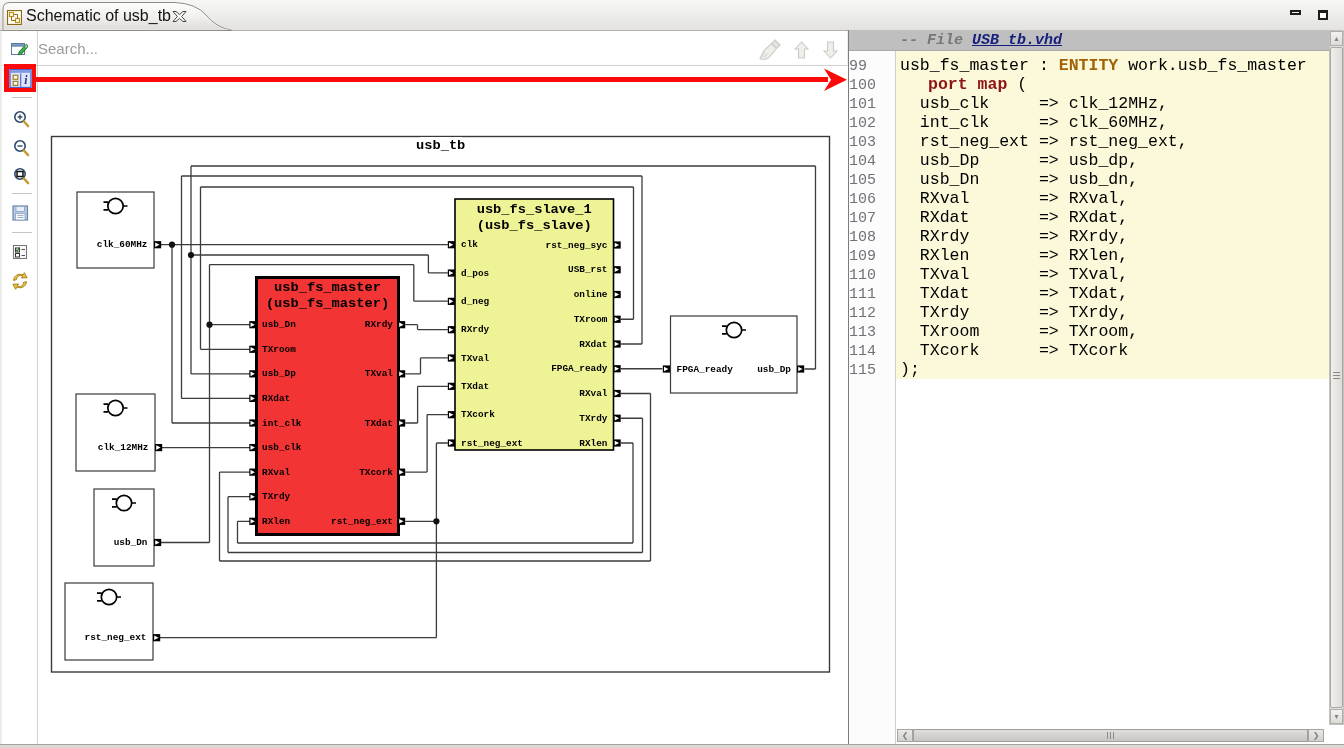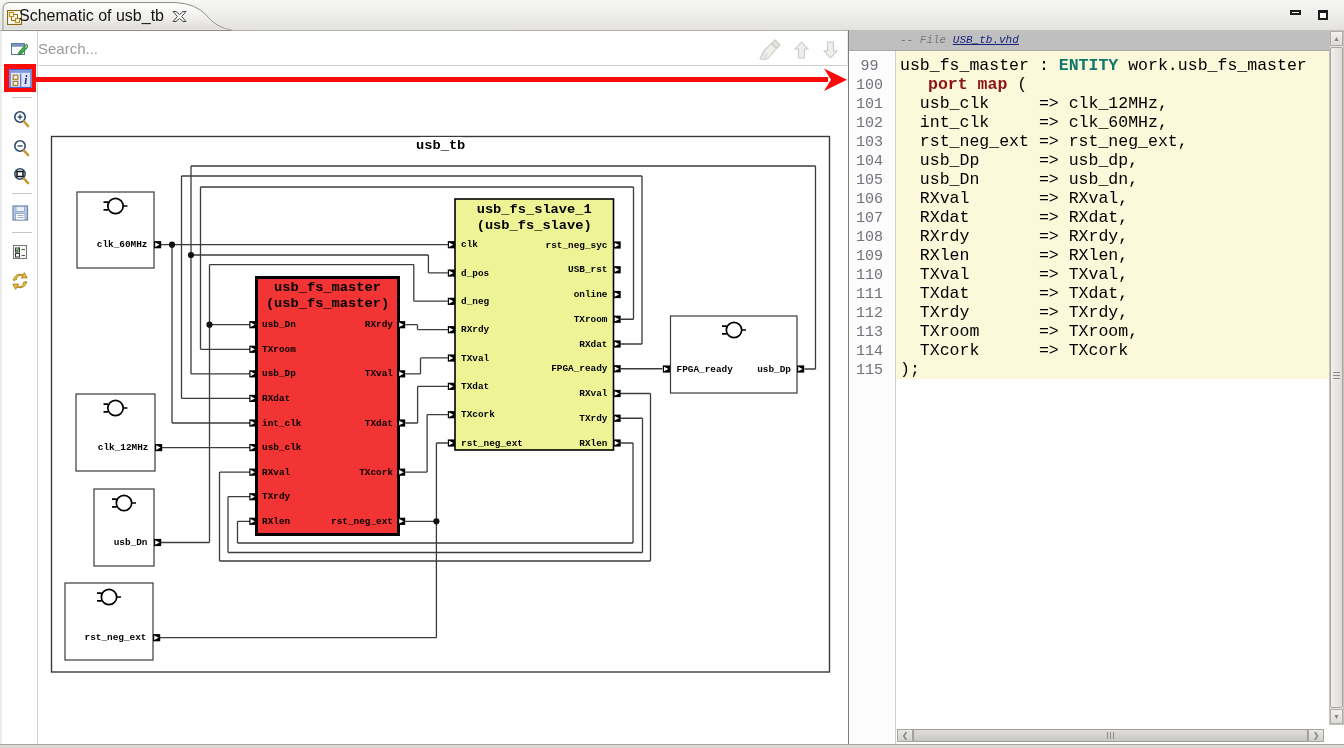--- a/index.html
+++ b/index.html
@@ -24,21 +24,21 @@
   </defs>
 </svg>
 <div class="abs" id="tabicon" style="left:7px;top:10px;width:15px;height:15px;">
     <svg width="15" height="15" viewBox="0 0 15 15">
 <rect x="0.5" y="0.5" width="14" height="14" fill="#fffef8" stroke="#8a6914" stroke-width="1.2"></rect>
 <rect x="2.5" y="2.5" width="4" height="4" fill="#fff" stroke="#c09114" stroke-width="1.2"></rect>
 <rect x="8.5" y="8.5" width="4" height="4" fill="#fff" stroke="#c09114" stroke-width="1.2"></rect>
 <path d="M7,4.5 H10.5 V8.5 M4.5,7 V10.5 H8.5" fill="none" stroke="#8a6914" stroke-width="1"></path>
 </svg>
   </div>
-<div class="abs" style="left:19px;top:6.5px;font-size:16px;color:#141414;">Schematic of usb_tb</div>
+<div class="abs" style="left:26px;top:6.5px;font-size:16px;color:#141414;">Schematic of usb_tb</div>
 <div class="abs" id="tabclose" style="left:172px;top:11px;width:15px;height:11px;">
     <svg width="15" height="11" viewBox="0 0 15 11">
 <path d="M1,0.5 L4,0.5 L7.5,3.6 L11,0.5 L14,0.5 L9.6,5.5 L14,10.5 L11,10.5 L7.5,7.4 L4,10.5 L1,10.5 L5.4,5.5 Z" fill="#fdfdfd" stroke="#444" stroke-width="1"></path>
 </svg>
   </div>
 <div class="abs" id="winmin" style="left:1290px;top:10px;width:7px;height:1px;border:2px solid #1c1c1c;background:#f4f4f2;"></div>
 <div class="abs" id="winmax" style="left:1318px;top:10px;width:6px;height:5px;border:2px solid #1c1c1c;border-top-width:3px;background:#fff;"></div>
 
 <div class="abs" style="left:2px;top:31px;width:845px;height:34px;background:#ffffff;border-bottom:1px solid #d2d1cd;"></div>
 <div class="abs" style="left:38px;top:40px;font-size:15px;color:#9b9b98;">Search...</div>
@@ -241,39 +241,39 @@
 <div class="abs" style="left:36px;top:77px;width:792px;height:5px;background:#fb0a0a;"></div>
 <svg class="abs" style="left:822px;top:68px;" width="26" height="24" viewBox="0 0 26 24">
   <path d="M25,11.75 L2,0.5 L9,11.75 L2,23 Z" fill="#fb0a0a"></path>
 </svg>
 
 <div class="abs" style="left:848px;top:30px;width:1px;height:714px;background:#7e7c78;"></div>
 <div class="abs" id="codepane" style="left:849px;top:30px;width:495px;height:714px;background:#ffffff;">
 <div style="position:absolute;left:0;top:0;width:480px;height:21px;background:#bfbfbf;border-bottom:1px solid #a9a9a9;box-sizing:border-box;"></div>
 <div style="position:absolute;left:0;top:21px;width:47px;height:693px;background:#fcfcfc;border-right:1px solid #cfcfcf;box-sizing:border-box;"></div>
 <div style="position:absolute;left:47px;top:21px;width:433px;height:328px;background:#fbf9d9;"></div>
-<div style="position:absolute;left:51px;top:1px;font-family:'Liberation Mono',monospace;font-style:italic;font-size:11px;line-height:19px;color:#777;white-space:pre;">-- File <a style="color:#151f7c;text-decoration:underline;">USB_tb.vhd</a></div>
-<div style="position:absolute;left:0;top:26.5px;width:41px;text-align:center;font-family:'Liberation Mono',monospace;font-size:15px;line-height:19px;color:#70727a;white-space:pre;">99
+<div style="position:absolute;left:51px;top:1px;font-family:'Liberation Mono',monospace;font-style:italic;font-size:15px;line-height:19px;color:#777;white-space:pre;font-weight:bold;">-- File <a style="color:#151f7c;text-decoration:underline;">USB_tb.vhd</a></div>
+<div style="position:absolute;left:0;top:26.5px;width:41px;text-align:left;font-family:'Liberation Mono',monospace;font-size:15px;line-height:19px;color:#70727a;white-space:pre;">99
 100
 101
 102
 103
 104
 105
 106
 107
 108
 109
 110
 111
 112
 113
 114
 115</div>
-<div style="position:absolute;left:51px;top:25.5px;font-family:'Liberation Mono',monospace;font-size:16.55px;line-height:19px;color:#000;white-space:pre;">usb_fs_master : <b style="color:#0f766e;">ENTITY</b> work.usb_fs_master
+<div style="position:absolute;left:51px;top:25.5px;font-family:'Liberation Mono',monospace;font-size:16.55px;line-height:19px;color:#000;white-space:pre;">usb_fs_master : <b style="color:#a16207;">ENTITY</b> work.usb_fs_master
 <b style="color:#8e1414;margin-left:28px;">port map</b> (
   usb_clk     =&gt; clk_12MHz,
   int_clk     =&gt; clk_60MHz,
   rst_neg_ext =&gt; rst_neg_ext,
   usb_Dp      =&gt; usb_dp,
   usb_Dn      =&gt; usb_dn,
   RXval       =&gt; RXval,
   RXdat       =&gt; RXdat,
   RXrdy       =&gt; RXrdy,
   RXlen       =&gt; RXlen,

